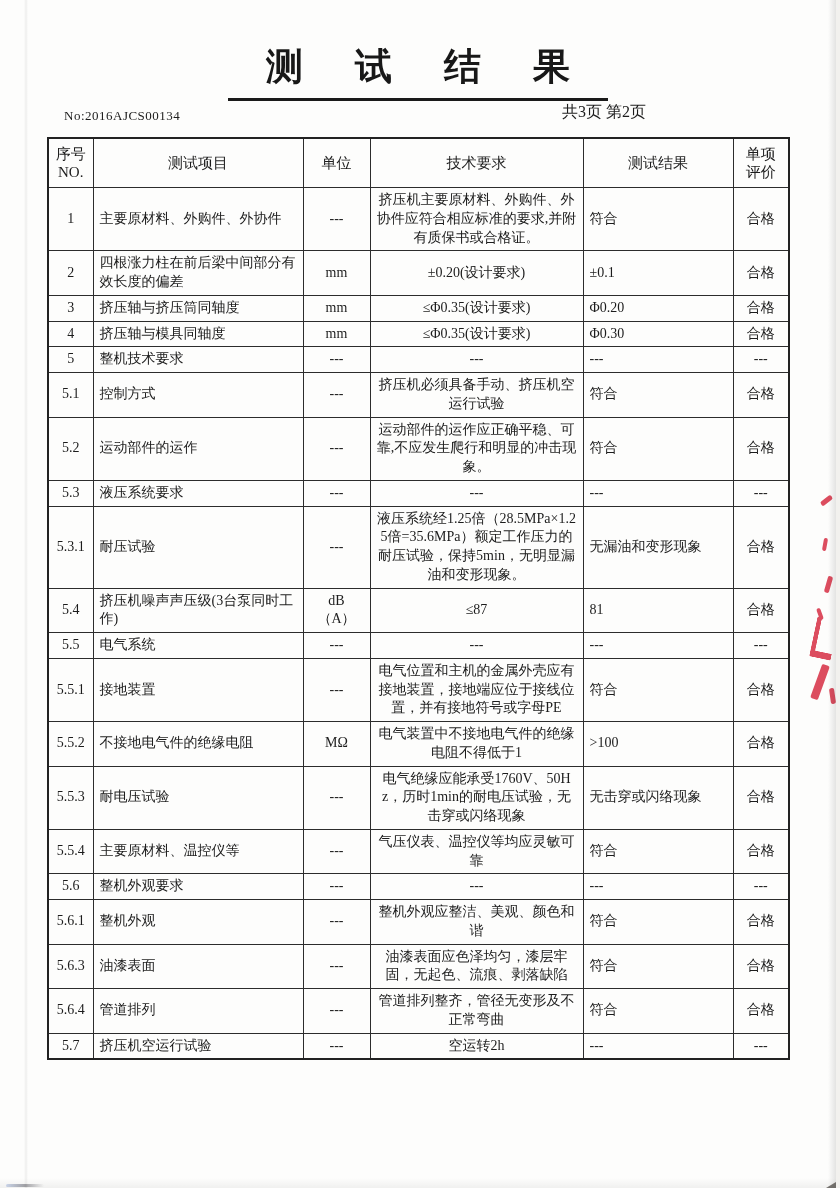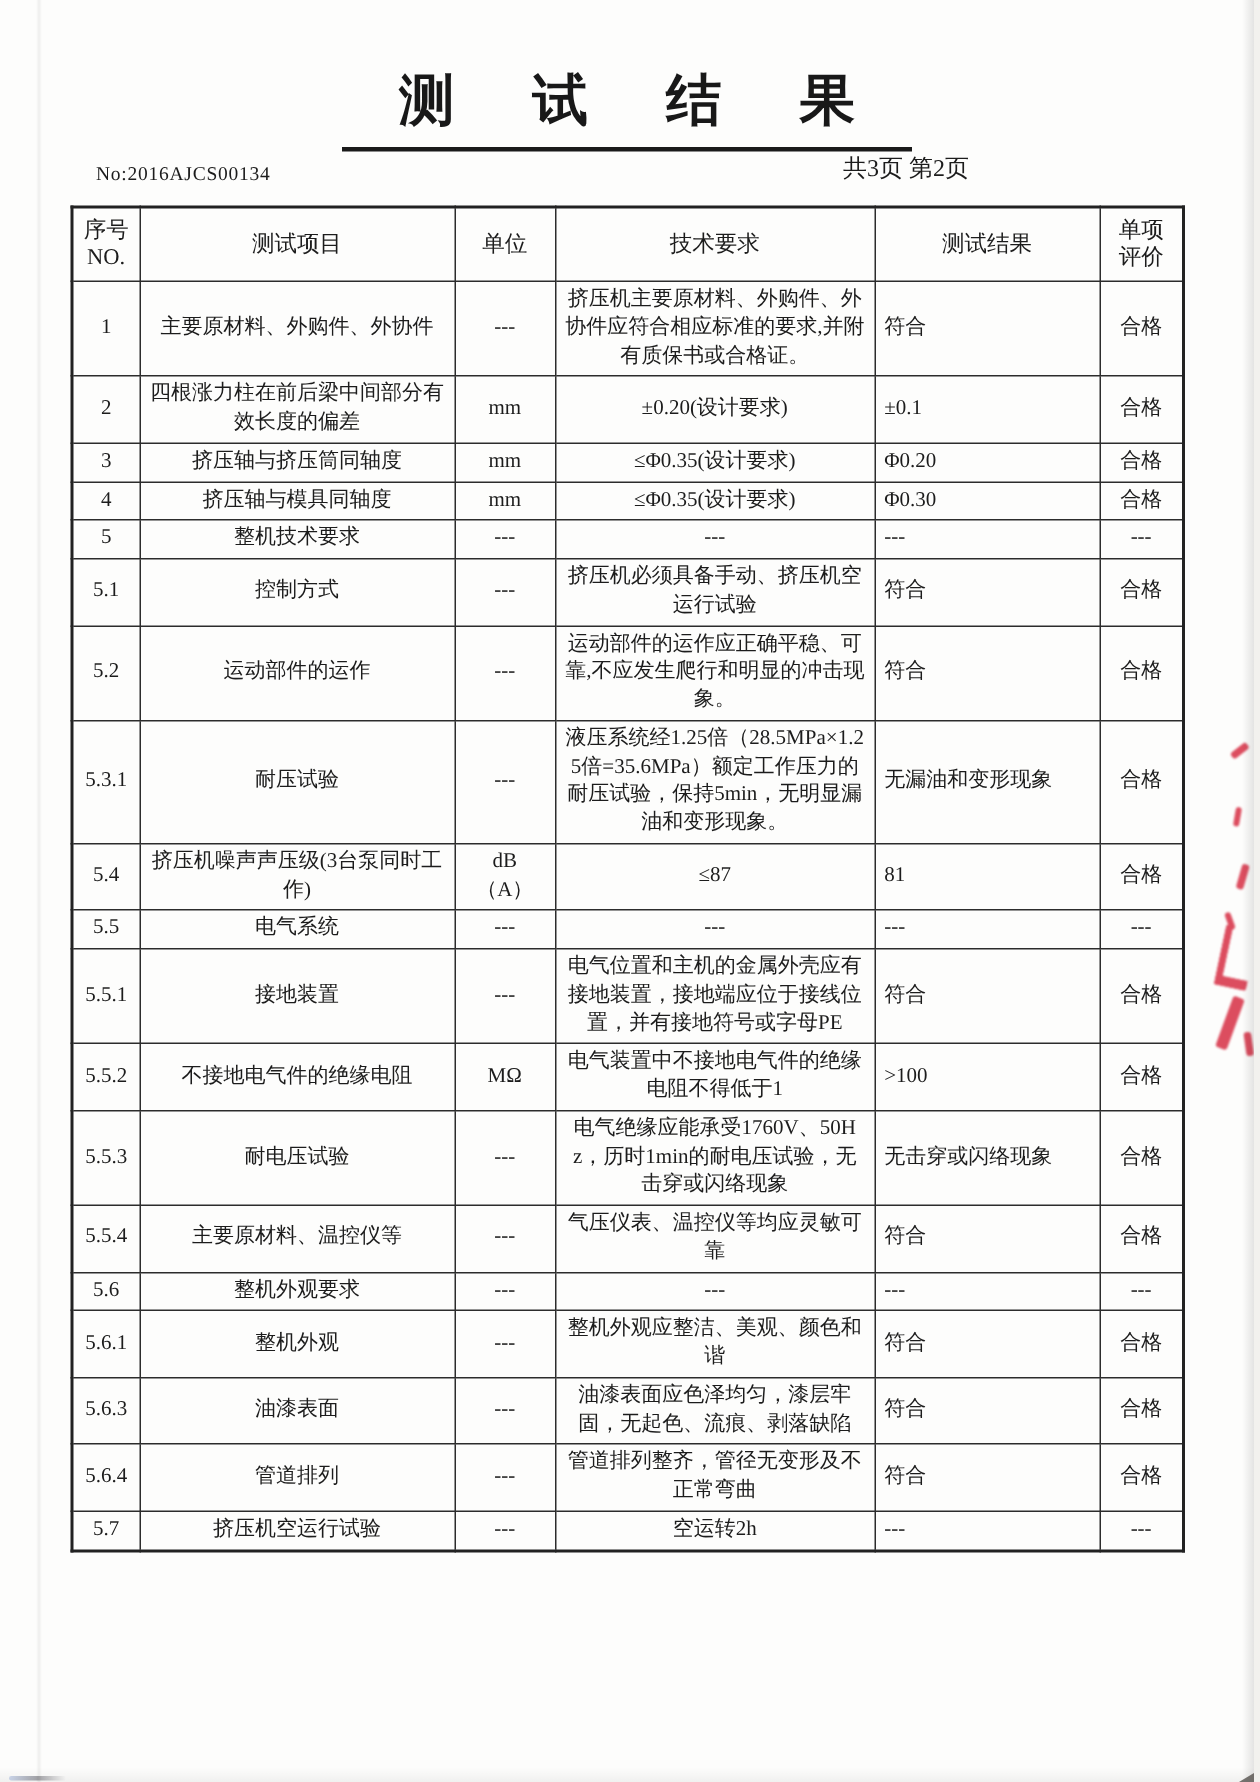--- a/index.html
+++ b/index.html
@@ -71,21 +71,21 @@
   }
   .results-table th {
     font-size: 15px; font-weight: 400; text-align: center;
     height: 42px; line-height: 1.2; padding: 2px;
   }
   .results-table td {
     font-size: 14px; line-height: 1.34; padding: 3px 6px;
     vertical-align: middle; word-break: break-all;
   }
   .c-no   { text-align: center; padding: 3px 2px !important; }
-  .c-item { text-align: center; }
+  .c-item { text-align: left; }
   .c-unit { text-align: center; }
   .c-req  { text-align: center; }
   .c-result { text-align: left; }
   .c-eval { text-align: center; }
 
   
   .stamp {
     position: absolute; left: 798px; top: 492px; width: 38px; height: 222px;
     color: #d8354a; filter: blur(0.6px); opacity: 0.88; pointer-events: none;
   }
@@ -191,20 +191,28 @@
   </tr>
         <tr>
     <td class="c-no">5.2</td>
     <td class="c-item">运动部件的运作</td>
     <td class="c-unit">---</td>
     <td class="c-req">运动部件的运作应正确平稳、可靠,不应发生爬行和明显的冲击现象。</td>
     <td class="c-result">符合</td>
     <td class="c-eval">合格</td>
   </tr>
         <tr>
+    <td class="c-no">5.3</td>
+    <td class="c-item">液压系统要求</td>
+    <td class="c-unit">---</td>
+    <td class="c-req">---</td>
+    <td class="c-result">---</td>
+    <td class="c-eval">---</td>
+  </tr>
+        <tr>
     <td class="c-no">5.3.1</td>
     <td class="c-item">耐压试验</td>
     <td class="c-unit">---</td>
     <td class="c-req">液压系统经1.25倍（28.5MPa×1.25倍=35.6MPa）额定工作压力的耐压试验，保持5min，无明显漏油和变形现象。</td>
     <td class="c-result">无漏油和变形现象</td>
     <td class="c-eval">合格</td>
   </tr>
         <tr>
     <td class="c-no">5.4</td>
     <td class="c-item">挤压机噪声声压级(3台泵同时工作)</td>

